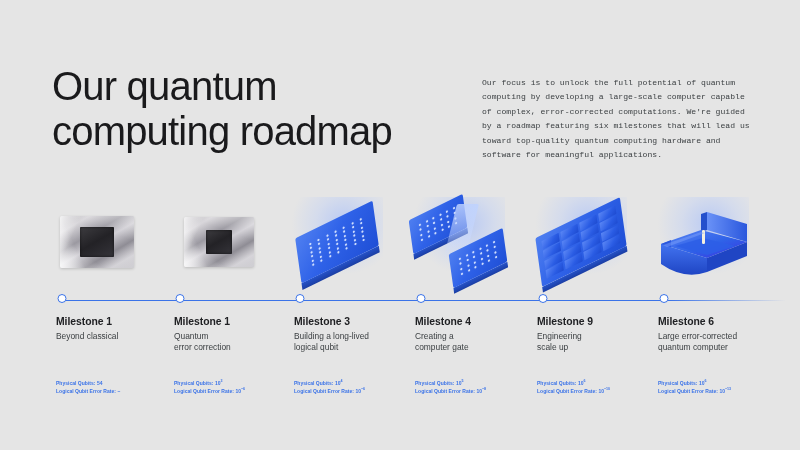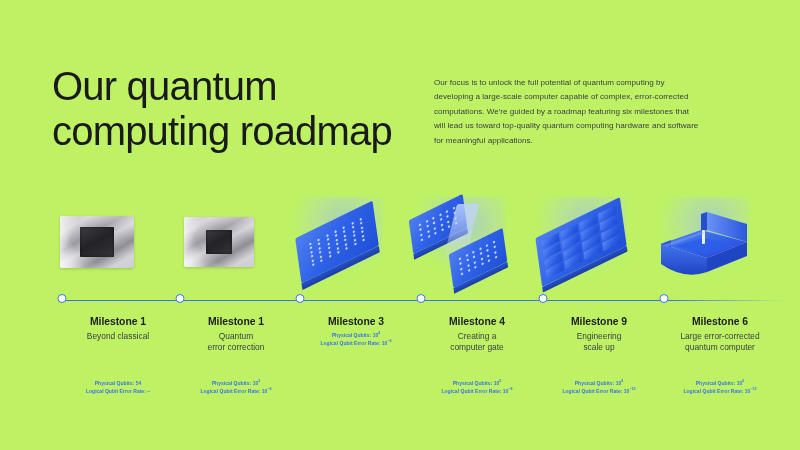--- a/index.html
+++ b/index.html
@@ -3,42 +3,43 @@
 <meta charset="utf-8">
 <style>
   * { box-sizing: border-box; margin: 0; padding: 0; }
   html, body { width: 800px; height: 450px; overflow: hidden; }
   body {
     background: #ffffff;
     font-family: "Liberation Sans", sans-serif;
     color: #202124;
     position: relative;
   }
-  .slide { position: relative; width: 800px; height: 450px; background: #bef264; }
+  .slide { position: relative; width: 800px; height: 450px; background: #e5e5e5; }
 
   
   .title {
     position: absolute;
     left: 52px; top: 64px;
     width: 390px;
     font-size: 40px;
     line-height: 1.12;
     font-weight: 400;
     letter-spacing: -0.8px;
     color: #1a1a1c;
     white-space: pre-line;
   }
   .intro {
     position: absolute;
-    left: 434px; top: 76px;
+    left: 482px; top: 76px;
     width: 268px;
     font-size: 8.1px;
     line-height: 1.78;
     color: #3c4043;
     letter-spacing: 0.01px;
+    font-family: Liberation Mono, monospace;
   }
 
   
   .illus-row {
     position: absolute;
     left: 0; top: 196px;
     width: 800px; height: 92px;
   }
   .illus-cell {
     position: absolute;
@@ -205,21 +206,21 @@
     top: 0px;
     width: 9px; height: 9px;
     border-radius: 50%;
     background: #ffffff;
     border: 1.6px solid #3b73e8;
     transform: translateX(-50%);
   }
 
   
   .cards { position: absolute; left: 0; top: 316px; width: 800px; }
-  .card { position: absolute; top: 0; width: 124px; text-align: center; }
+  .card { position: absolute; top: 0; width: 124px; }
   .card h3 {
     font-size: 10.4px;
     font-weight: 700;
     letter-spacing: -0.05px;
     color: #202124;
     margin-bottom: 4px;
   }
   .card .desc {
     font-size: 8.4px;
     line-height: 1.35;
@@ -499,20 +500,22 @@
         </div>
         <div>
           <span>Logical Qubit Error Rate:</span>
           <span>10</span><sup>−6</sup>
         </div>
       </div>
     </div>
 
     <div class="card" style="left:294px">
       <h3>Milestone 3</h3>
+      <div class="desc">Building a long-lived
+logical qubit</div>
       <div class="stats">
         <div>
           <span>Physical Qubits:</span>
           <span>10</span><sup>4</sup>
         </div>
         <div>
           <span>Logical Qubit Error Rate:</span>
           <span>10</span><sup>−6</sup>
         </div>
       </div>

